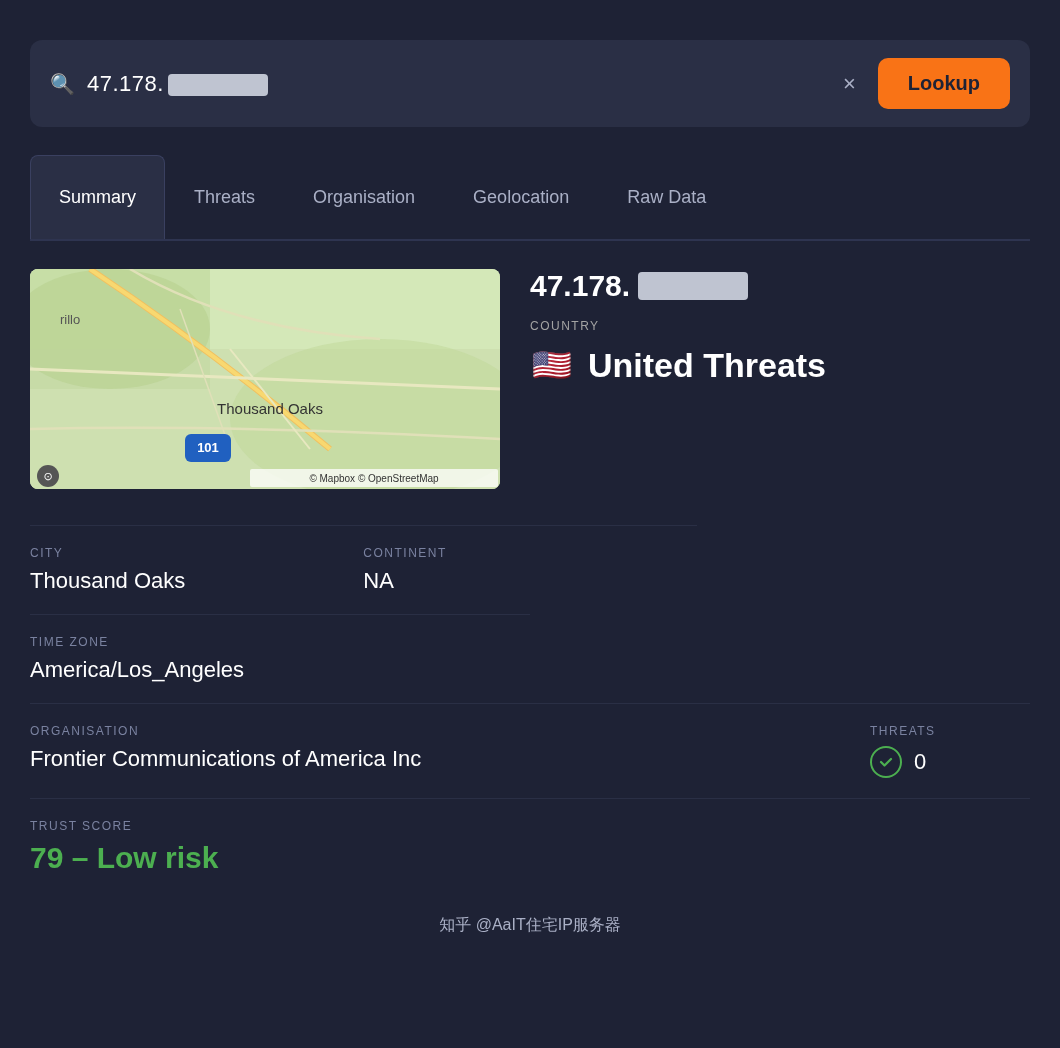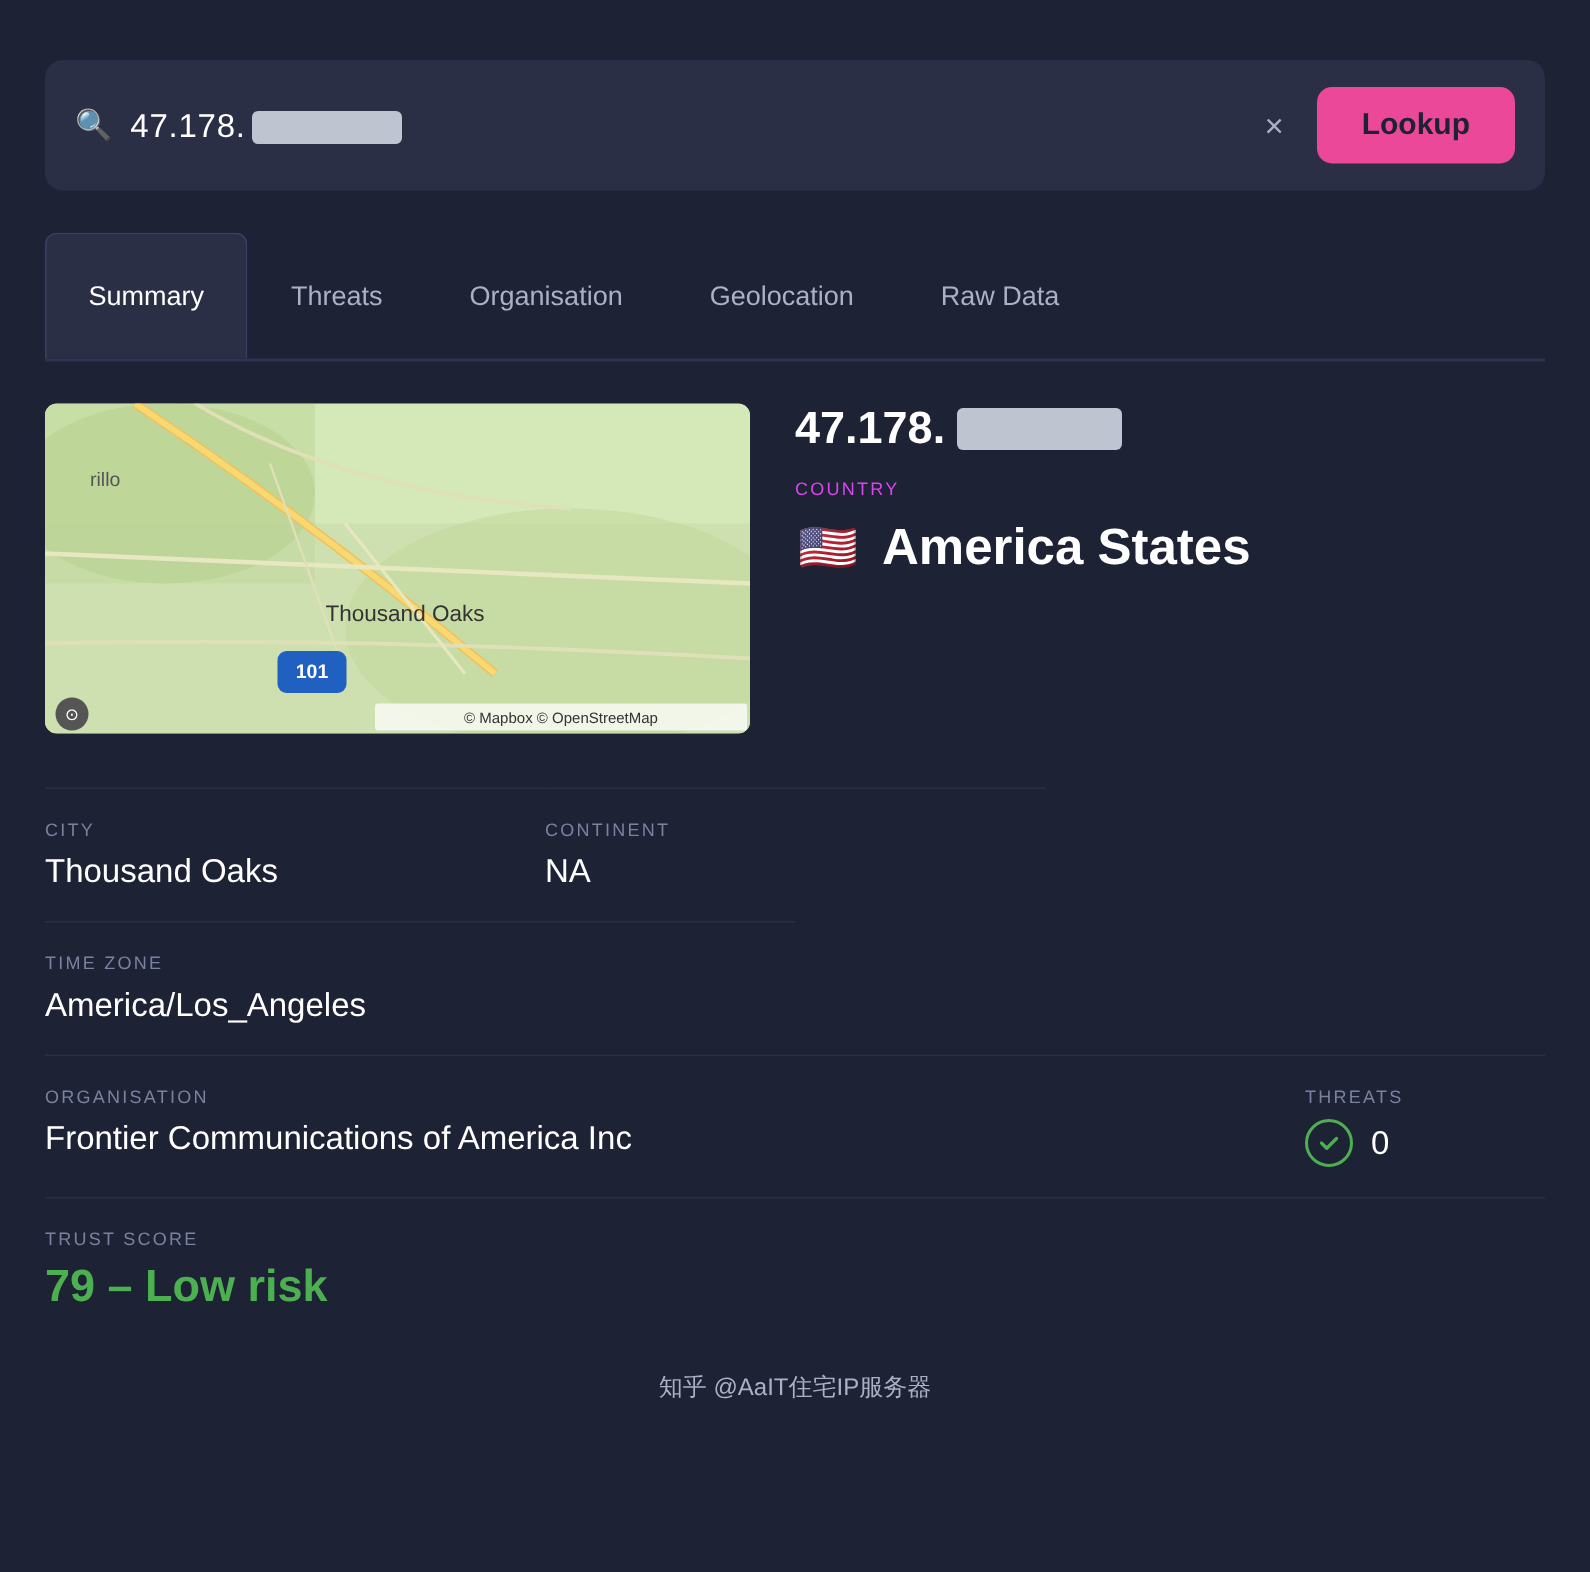--- a/index.html
+++ b/index.html
@@ -46,21 +46,21 @@
     }
     .clear-btn {
       background: none;
       border: none;
       color: #aab0c6;
       font-size: 22px;
       cursor: pointer;
       padding: 4px 10px;
     }
     .lookup-btn {
-      background: #ec4899;
+      background: #f97316;
       color: #1e2235;
       border: none;
       border-radius: 10px;
       padding: 14px 30px;
       font-size: 20px;
       font-weight: 600;
       cursor: pointer;
       white-space: nowrap;
     }
 
@@ -133,21 +133,21 @@
     .ip-redacted {
       display: inline-block;
       background: #bfc4d1;
       border-radius: 4px;
       width: 110px;
       height: 28px;
       vertical-align: middle;
     }
     .country-label {
       font-size: 12px;
-      color: #d946ef;
+      color: #a3a3a3;
       letter-spacing: 1.5px;
       text-transform: uppercase;
       margin-bottom: 10px;
     }
     .country-value {
       display: flex;
       align-items: center;
       gap: 14px;
       font-size: 34px;
       font-weight: 700;
@@ -303,21 +303,21 @@
     </div>
 
     <div class="ip-info">
       <div class="ip-address-display">
         <span>47.178.</span>
           <span class="ip-redacted"></span>
       </div>
       <div class="country-label">COUNTRY</div>
       <div class="country-value">
         <span class="flag-circle">🇺🇸</span>
-        <span>America States</span>
+        <span>United Threats</span>
       </div>
     </div>
   </div>
 
   <div class="data-grid">
     <div class="data-cell">
       <div class="data-label">CITY</div>
       <div class="data-value">Thousand Oaks</div>
     </div>
     <div class="data-cell">

